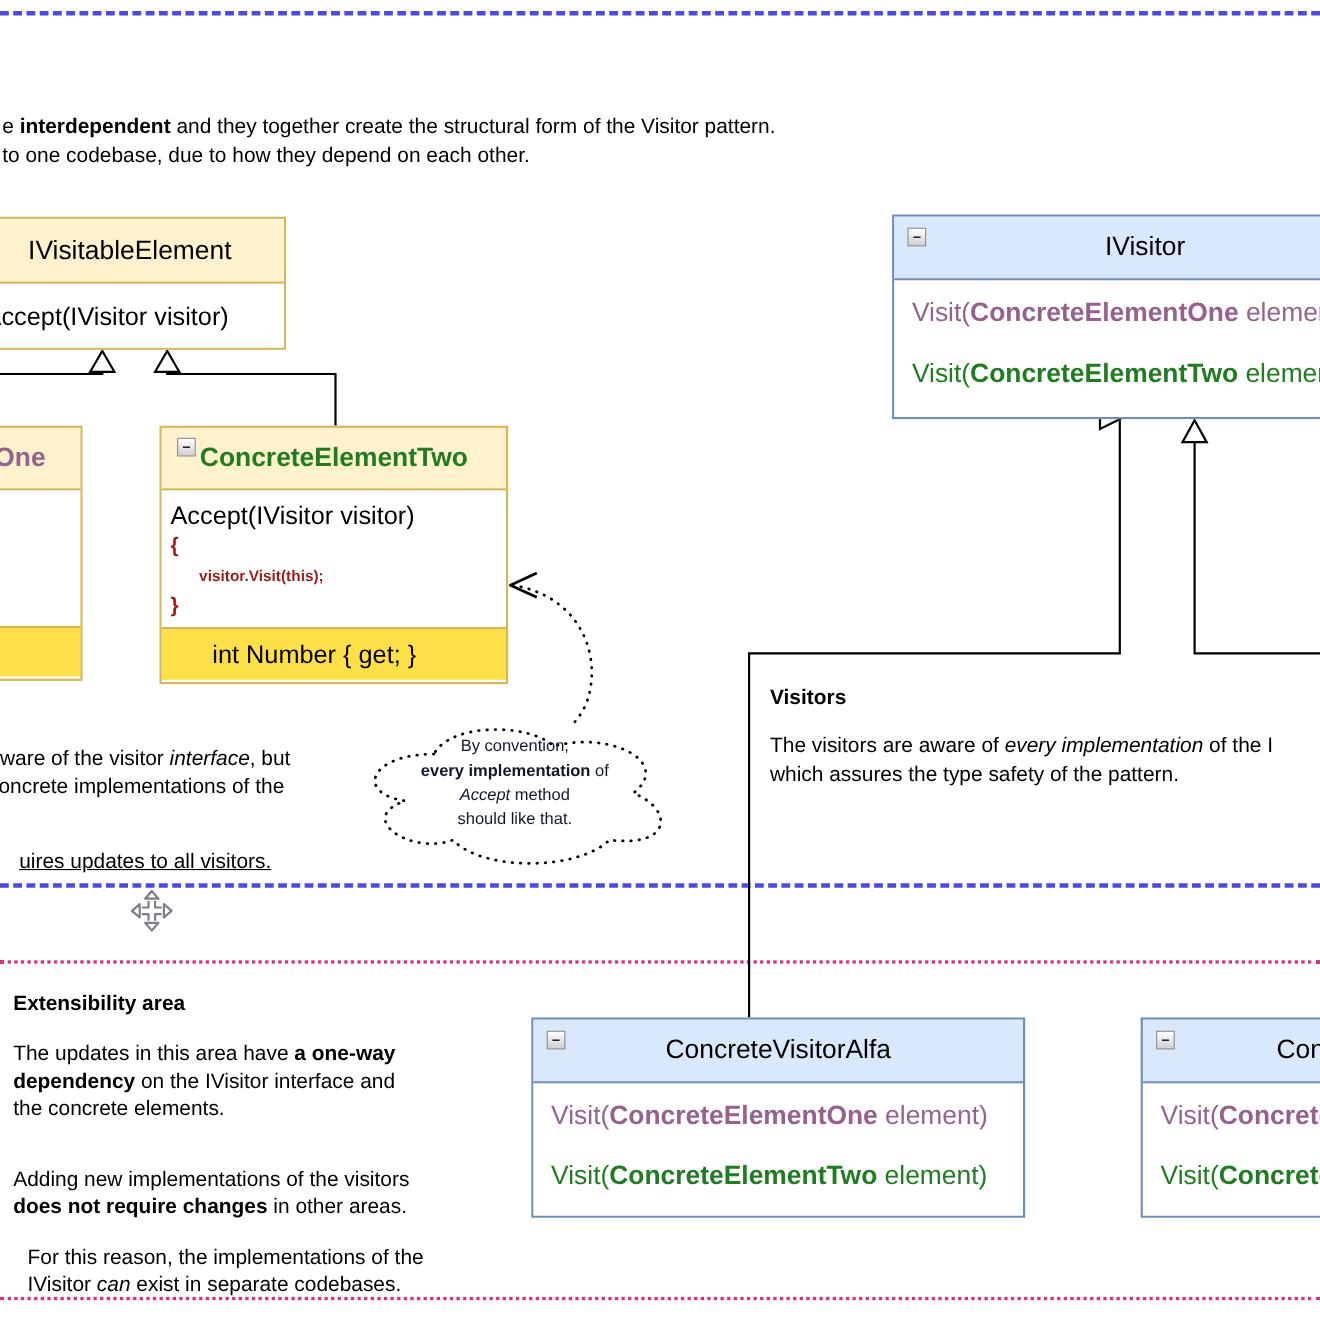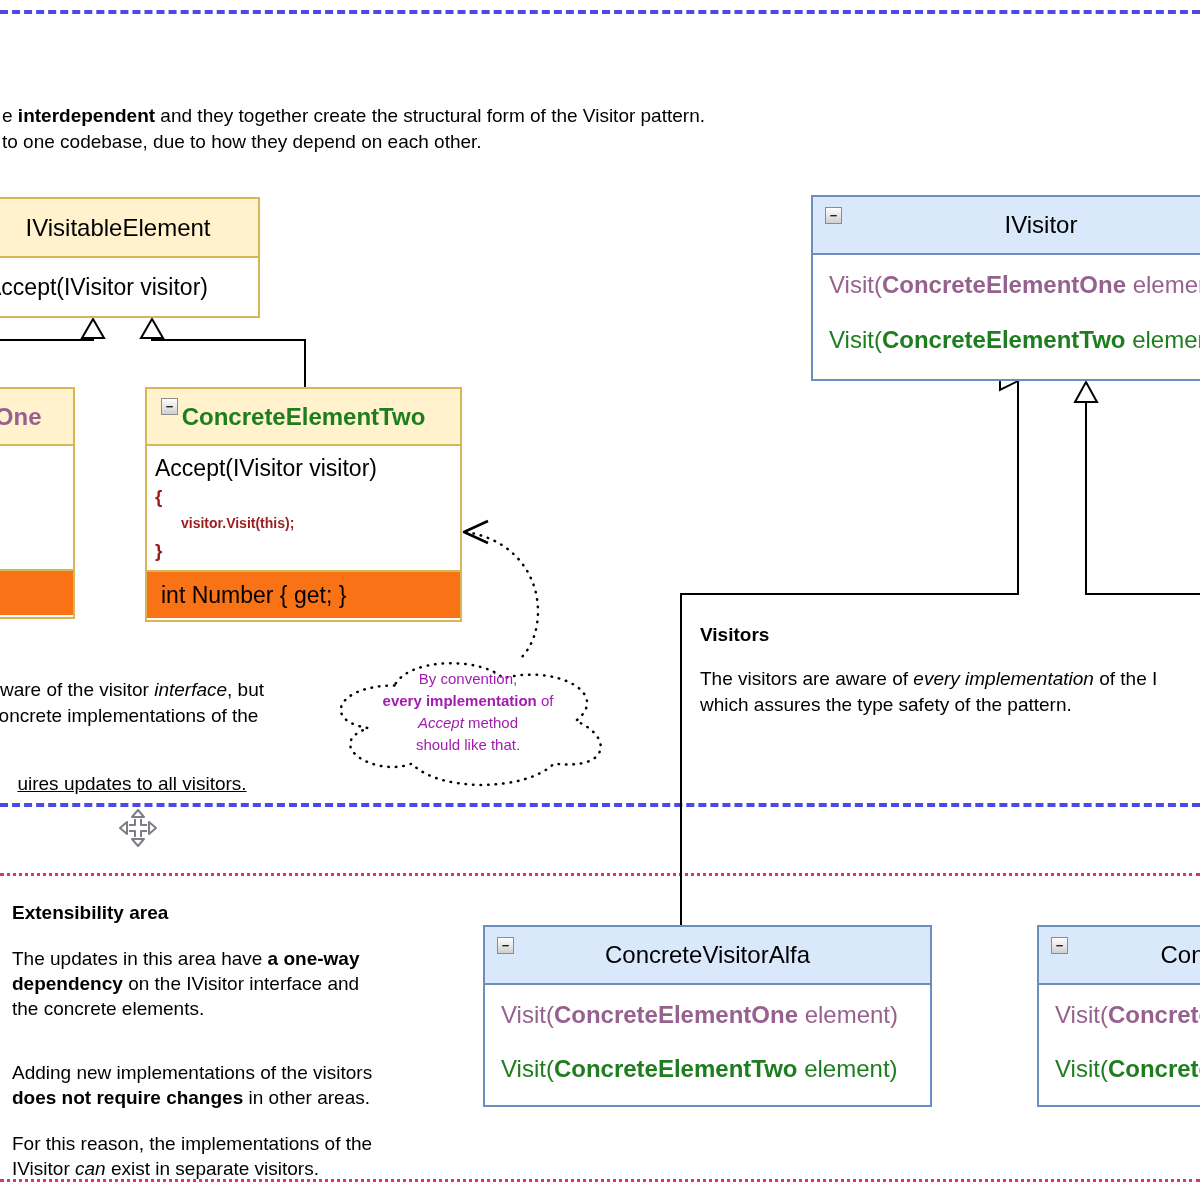--- a/index.html
+++ b/index.html
@@ -10,33 +10,33 @@
   .pink-dot{position:absolute;left:0;width:1200px;height:0;border-top:3px dotted #E12D7D;}
   
   .uml{position:absolute;box-sizing:border-box;border:2px solid;background:#fff;}
   .uml.yellow{border-color:#D6B656;}
   .uml.blue{border-color:#6C8EBF;}
   .uml-header{position:relative;box-sizing:border-box;width:100%;display:flex;align-items:center;justify-content:center;
               font-size:24px;white-space:nowrap;}
   .yellow .uml-header{background:#FFF2CC;border-bottom:2px solid #D6B656;}
   .blue .uml-header{background:#DAE8FC;border-bottom:2px solid #6C8EBF;}
   .uml-body{position:relative;box-sizing:border-box;width:100%;background:#fff;}
-  .uml-compart{position:relative;box-sizing:border-box;width:100%;background:#f97316;border-top:2px solid #D6B656;}
+  .uml-compart{position:relative;box-sizing:border-box;width:100%;background:#fde047;border-top:2px solid #D6B656;padding-left:32px;}
   .collapse{position:absolute;left:12px;top:10px;width:17px;height:17px;box-sizing:border-box;
             border:1px solid #8C8C8C;background:linear-gradient(#ffffff,#cfcfcf);
             font:bold 13px/15px "Liberation Sans",sans-serif;text-align:center;color:#222;}
   .mline{white-space:nowrap;font-size:24px;}
   .purple{color:#96618F;}
   .green{color:#1E7D1E;}
   .codered{color:#9C1C1C;font-weight:bold;}
   .b{font-weight:bold;} .i{font-style:italic;} .u{text-decoration:underline;}
   
   .note{position:absolute;font-size:19px;line-height:26px;}
   .nowrap{white-space:nowrap;}
-  .cloud-text{position:absolute;text-align:center;color:#a21caf;font-size:15px;line-height:22px;}
+  .cloud-text{position:absolute;text-align:center;color:#0f172a;font-size:15px;line-height:22px;}
   svg{position:absolute;left:0;top:0;pointer-events:none;}
 </style>
 </head>
 <body>
 
 <div id="stage">
 
   <div class="blue-dash" style="top:10px;"></div>
   <div class="blue-dash" style="top:803px;"></div>
   <div class="pink-dot" style="top:873px;"></div>
@@ -164,23 +164,23 @@
     <div class="b">Extensibility area</div>
     <div style="margin-top:21px;">
       <div class="nowrap"><span>The updates in this area have </span><span class="b">a one-way</span></div>
       <div class="nowrap"><span class="b">dependency</span><span> on the IVisitor interface and</span></div>
       <div class="nowrap"><span>the concrete elements.</span></div>
     </div>
     <div style="margin-top:39px;">
       <div class="nowrap"><span>Adding new implementations of the visitors</span></div>
       <div class="nowrap"><span class="b">does not require changes</span><span> in other areas.</span></div>
     </div>
-    <div style="margin-top:21px;">
+    <div style="margin-top:21px;margin-left:13px;">
       <div class="nowrap"><span>For this reason, the implementations of the</span></div>
-      <div class="nowrap"><span>IVisitor </span><span class="i">can</span><span> exist in separate visitors.</span></div>
+      <div class="nowrap"><span>IVisitor </span><span class="i">can</span><span> exist in separate codebases.</span></div>
     </div>
   </div>
 
   <div class="uml blue" style="left:483px;top:925px;width:449px;height:182px;">
     <div class="uml-header" style="height:58px;">
       <span class="collapse">−</span>
       <span>ConcreteVisitorAlfa</span>
     </div>
     <div class="uml-body" style="height:120px;padding:16px 0 0 16px;">
       <div class="mline purple" style="margin-bottom:26px;"><span>Visit(</span><span class="b">ConcreteElementOne</span><span> element)</span></div>

